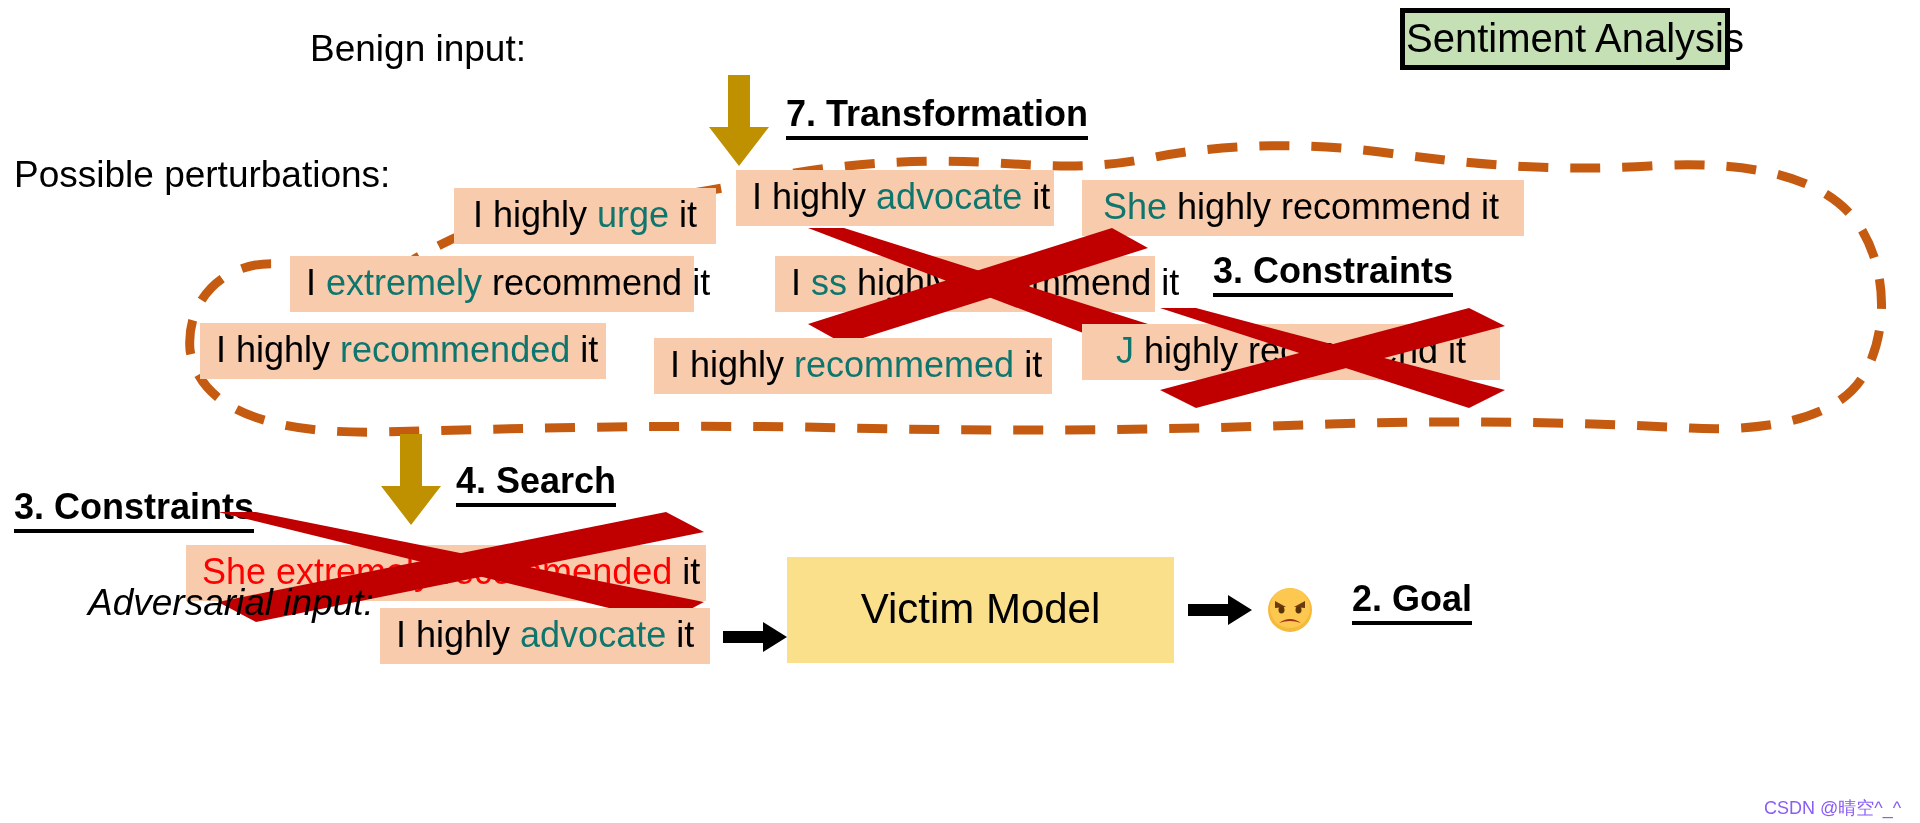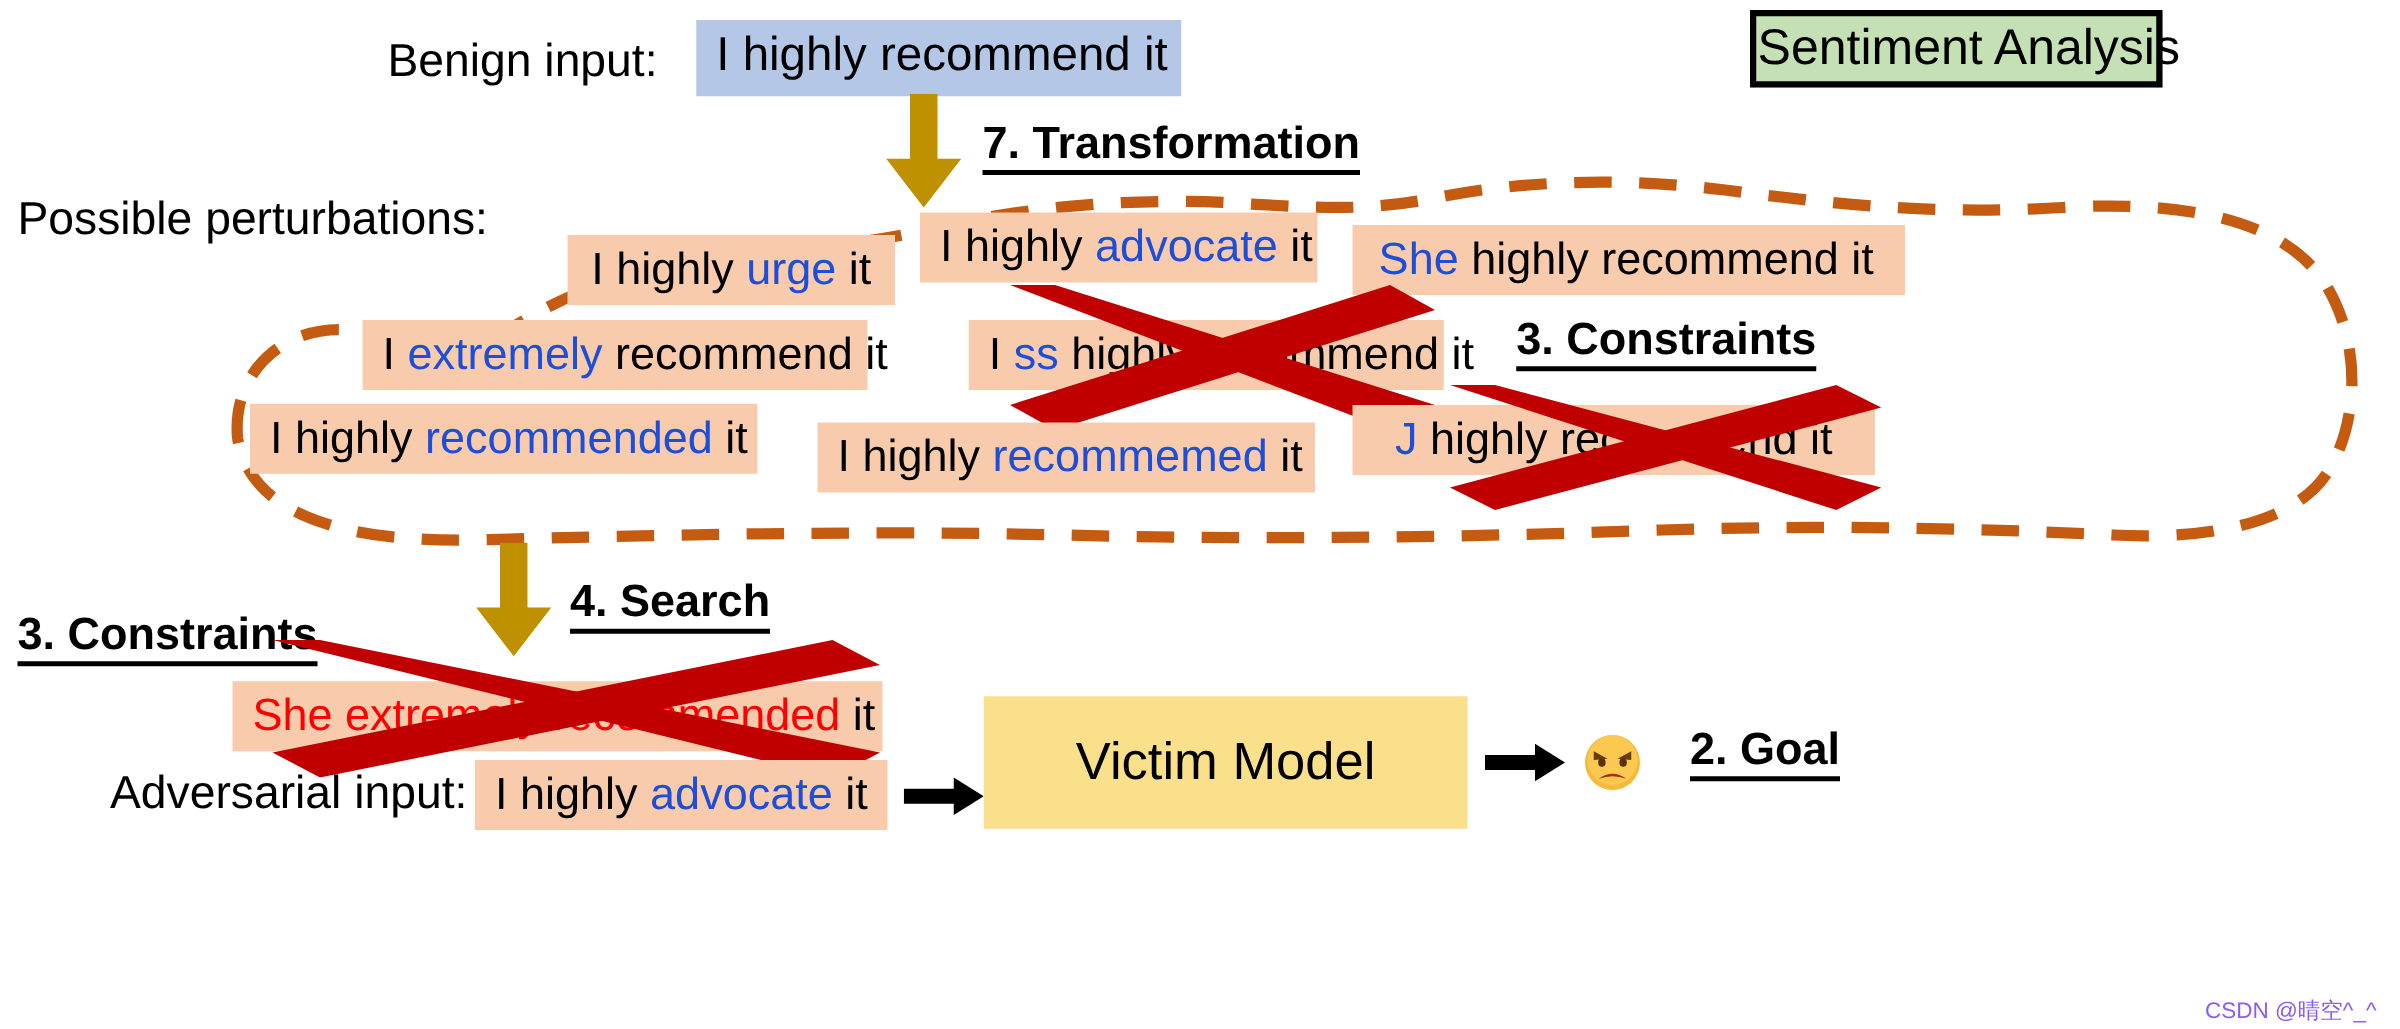--- a/index.html
+++ b/index.html
@@ -51,21 +51,21 @@
     box-sizing: border-box;
   }
   .chip-blue   { background: #b4c7e7; }
   .chip-peach  { background: #f8cbad; }
   .chip-yellow { background: #fbe08b; }
   .chip-green  {
     background: #c5e0b4;
     border: 5px solid #000000;
     padding-left: 36px;
   }
-  .red { color: #1d4ed8; }
+  .red { color: #0f766e; }
   .chip.all-red { color: #ff0000; }
   .chip.all-red .blk { color: #000000; }
 
   .victim-box {
     display: flex;
     align-items: center;
     justify-content: center;
     font-size: 42px;
     text-align: center;
   }
@@ -126,23 +126,20 @@
                C 1686 278, 1620 292, 1540 288
                C 1420 282, 1300 280, 1180 284
                C 1020 290, 860 292, 700 288
                C 540 284, 380 288, 230 292
                C 130 294, 50 274, 40 210 Z" fill="none" stroke="#c55a11" stroke-width="9" stroke-dasharray="30 22" stroke-linecap="butt"></path>
     </svg>
   </div>
 
   <div class="abs plain-label" style="left:310px; top:30px;">Benign input:</div>
 
-  <div class="abs chip chip-blue" style="left:557px; top:16px; width:388px; height:61px; text-align:center; font-size:38px;">
-    <span>I highly recommend it</span>
-  </div>
 
   <div class="abs chip chip-green sentiment-box" style="left:1400px; top:8px; width:330px; height:62px;">
     <span>Sentiment Analysis</span>
   </div>
 
   <div class="abs gold-arrow" style="left:707px; top:75px;">
     <svg width="64" height="92" viewBox="0 0 64 92">
       <polygon points="21,0 43,0 43,52 62,52 32,91 2,52 21,52" fill="#bf9000"></polygon>
     </svg>
   </div>
@@ -213,21 +210,21 @@
     <span>She extremely recommended</span><span class="blk"> it</span>
   </div>
 
   <div class="abs xmark" style="left:218px; top:512px;">
     <svg width="486" height="110" viewBox="0 0 486 110">
       <polygon points="0,0 38,0 486,90 448,110" fill="#c00000"></polygon>
       <polygon points="448,0 486,20 38,110 0,90" fill="#c00000"></polygon>
     </svg>
   </div>
 
-  <div class="abs plain-label" style="left:88px; top:615px;">Adversarial input:</div>
+  <div class="abs plain-label" style="left:88px; top:584px;font-style:italic;">Adversarial input:</div>
 
   <div class="abs chip chip-peach" style="left:380px; top:608px; width:330px; height:56px; text-align:center;">
     <span>I highly </span><span class="red">advocate</span><span> it</span>
   </div>
 
   <div class="abs thin-arrow" style="left:723px; top:622px;">
     <svg width="64" height="30" viewBox="0 0 64 30">
       <polygon points="0,9 40,9 40,0 64,15 40,30 40,21 0,21" fill="#000000"></polygon>
     </svg>
   </div>

